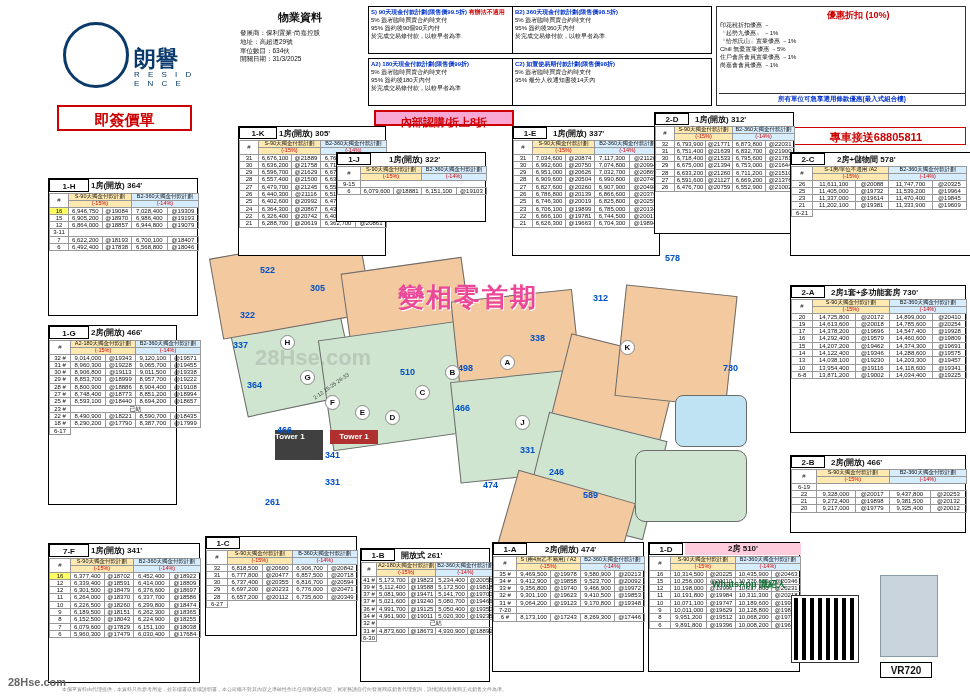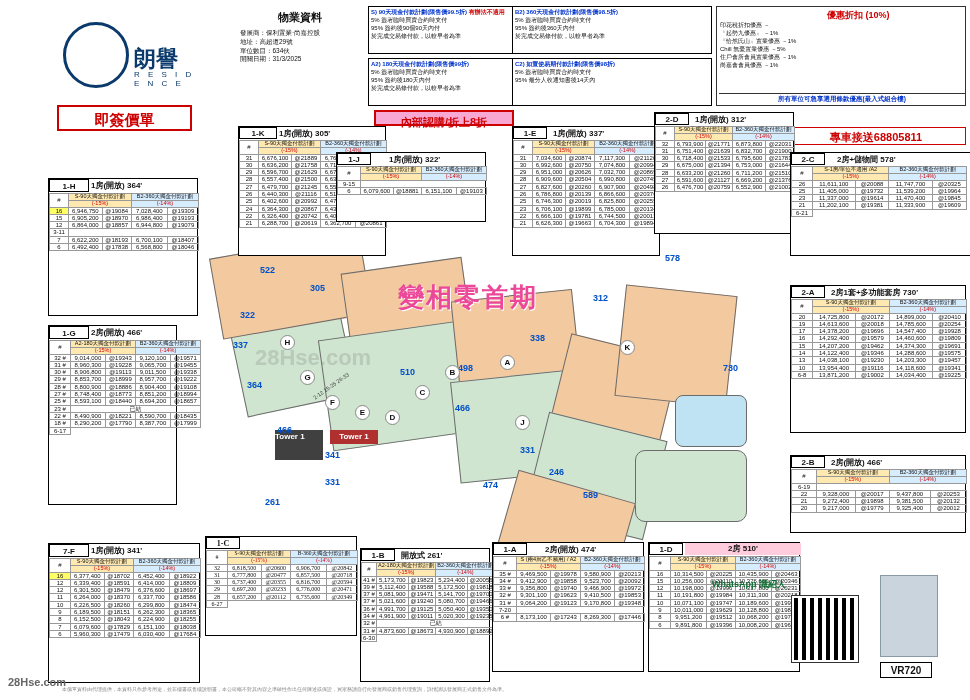--- a/index.html
+++ b/index.html
@@ -858,21 +858,21 @@
             <td>9,217,000</td>
             <td>@19779</td>
             <td>9,325,400</td>
             <td>@20012</td>
           </tr>
     </tbody>
       </table>
   </div>
 </div>
 
-<div class="abs box" style="left:205px;top:536px;width:152px;height:100px;font-family:Liberation Serif, serif;">
+<div class="abs box" style="left:205px;top:536px;width:152px;height:100px;">
   <div class="abs box" style="left:0;top:0;width:34px;height:12px;font-weight:bold;text-align:center;line-height:12px;font-size:8px;">1-C</div>
   <div class="abs" style="left:0;top:13px;width:152px;">
     <table>
       <tbody>
           <tr>
         <td rowspan="2" style="width:18px;">#</td>
         <td colspan="2" class="hdrA">S-90天獨金付款計劃</td>
         <td colspan="2" class="hdrB">B-360天獨金付款計劃</td>
       </tr>
       <tr>

